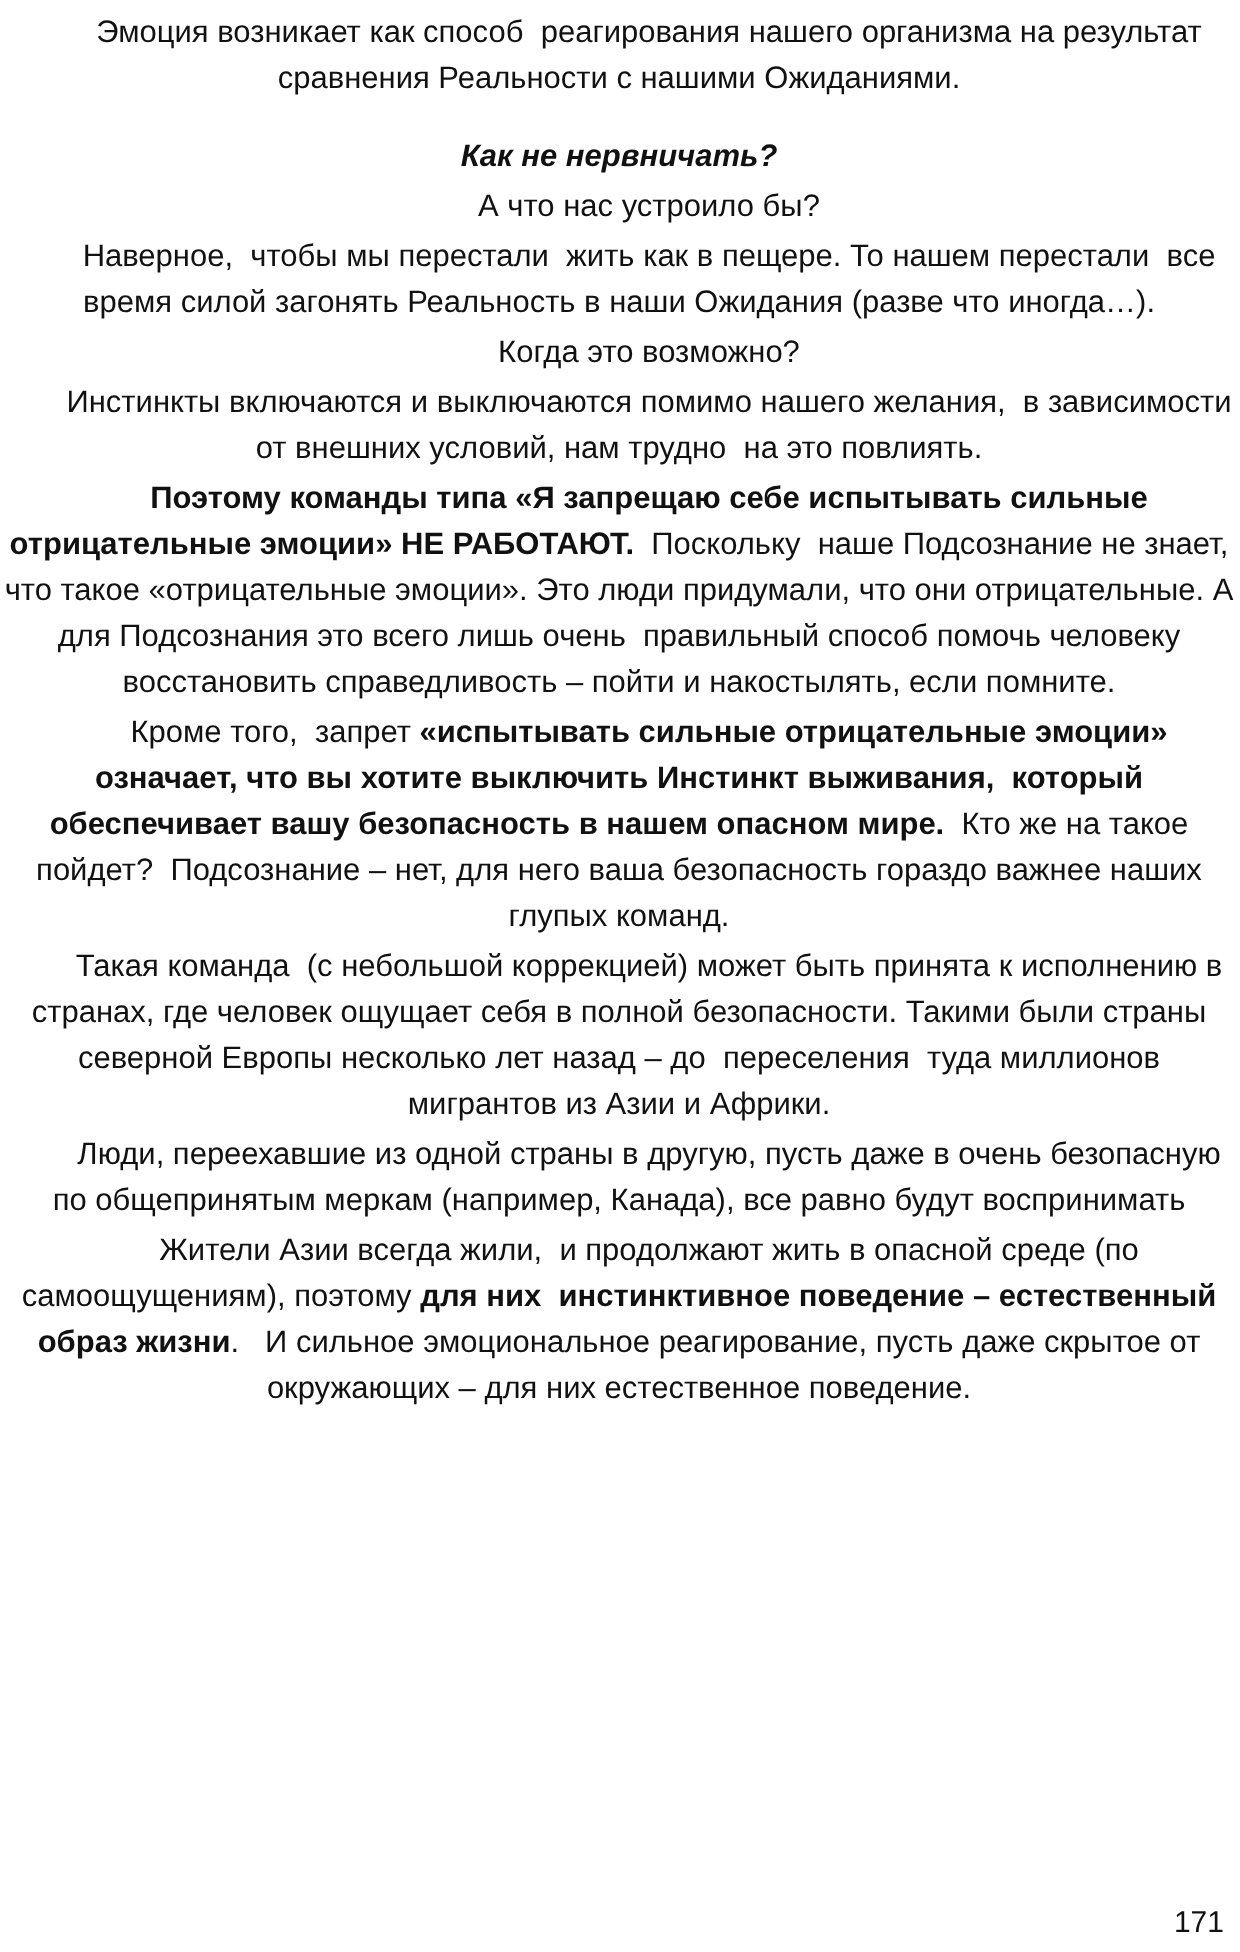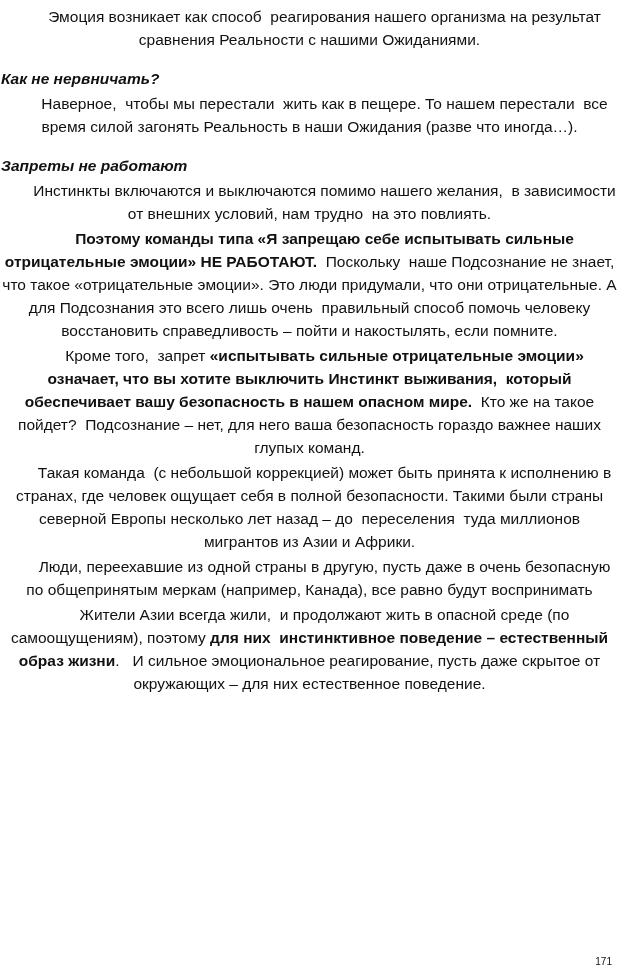--- a/index.html
+++ b/index.html
@@ -19,43 +19,44 @@
   }
   .text-column p {
     margin: 0 0 2px 0;
     white-space: pre-wrap;
     text-align: center;
   }
   .text-column p.body-para {
     text-indent: 30px;
   }
   .text-column p.heading {
-    text-align: left;
+    text-align: center;
     font-weight: bold;
     font-style: italic;
     margin: 16px 0 2px 0;
   }
   .run-bold { font-weight: bold; }
   .page-number {
     position: absolute;
     top: 953px;
     right: 8px;
-    font-size: 10px;
+    font-size: 15px;
     line-height: 18px;
   }
 </style>
 </head>
 <body>
 
 <div class="page">
   <div class="text-column">
       <p class="body-para"><span class="run-regular">Эмоция возникает как способ  реагирования нашего организма на результат сравнения Реальности с нашими Ожиданиями.</span></p>
       <p class="heading"><span class="run-bold">Как не нервничать?</span></p>
+      <p class="body-para"><span class="run-regular">А что нас устроило бы?</span></p>
       <p class="body-para"><span class="run-regular">Наверное,  чтобы мы перестали  жить как в пещере. То нашем перестали  все время силой загонять Реальность в наши Ожидания (разве что иногда…).</span></p>
-      <p class="heading"><span class="run-bold">Запреты не работают</span></p>
+      <p class="body-para"><span class="run-regular">Когда это возможно?</span></p>
       <p class="body-para"><span class="run-regular">Инстинкты включаются и выключаются помимо нашего желания,  в зависимости от внешних условий, нам трудно  на это повлиять.</span></p>
       <p class="body-para"><span class="run-bold">Поэтому команды типа «Я запрещаю себе испытывать сильные отрицательные эмоции» НЕ РАБОТАЮТ.</span><span class="run-regular">  Поскольку  наше Подсознание не знает, что такое «отрицательные эмоции». Это люди придумали, что они отрицательные. А для Подсознания это всего лишь очень  правильный способ помочь человеку восстановить справедливость – пойти и накостылять, если помните.</span></p>
       <p class="body-para"><span class="run-regular">Кроме того,  запрет </span><span class="run-bold">«испытывать сильные отрицательные эмоции» означает, что вы хотите выключить Инстинкт выживания,  который обеспечивает вашу безопасность в нашем опасном мире.</span><span class="run-regular">  Кто же на такое пойдет?  Подсознание – нет, для него ваша безопасность гораздо важнее наших глупых команд.</span></p>
       <p class="body-para"><span class="run-regular">Такая команда  (с небольшой коррекцией) может быть принята к исполнению в странах, где человек ощущает себя в полной безопасности. Такими были страны северной Европы несколько лет назад – до  переселения  туда миллионов мигрантов из Азии и Африки.</span></p>
       <p class="body-para"><span class="run-regular">Люди, переехавшие из одной страны в другую, пусть даже в очень безопасную по общепринятым меркам (например, Канада), все равно будут воспринимать</span></p>
       <p class="body-para"><span class="run-regular">Жители Азии всегда жили,  и продолжают жить в опасной среде (по самоощущениям), поэтому </span><span class="run-bold">для них  инстинктивное поведение – естественный образ жизни</span><span class="run-regular">.   И сильное эмоциональное реагирование, пусть даже скрытое от окружающих – для них естественное поведение.</span></p>
     </div>
 </div>
 
 <div class="page-number">171</div>

